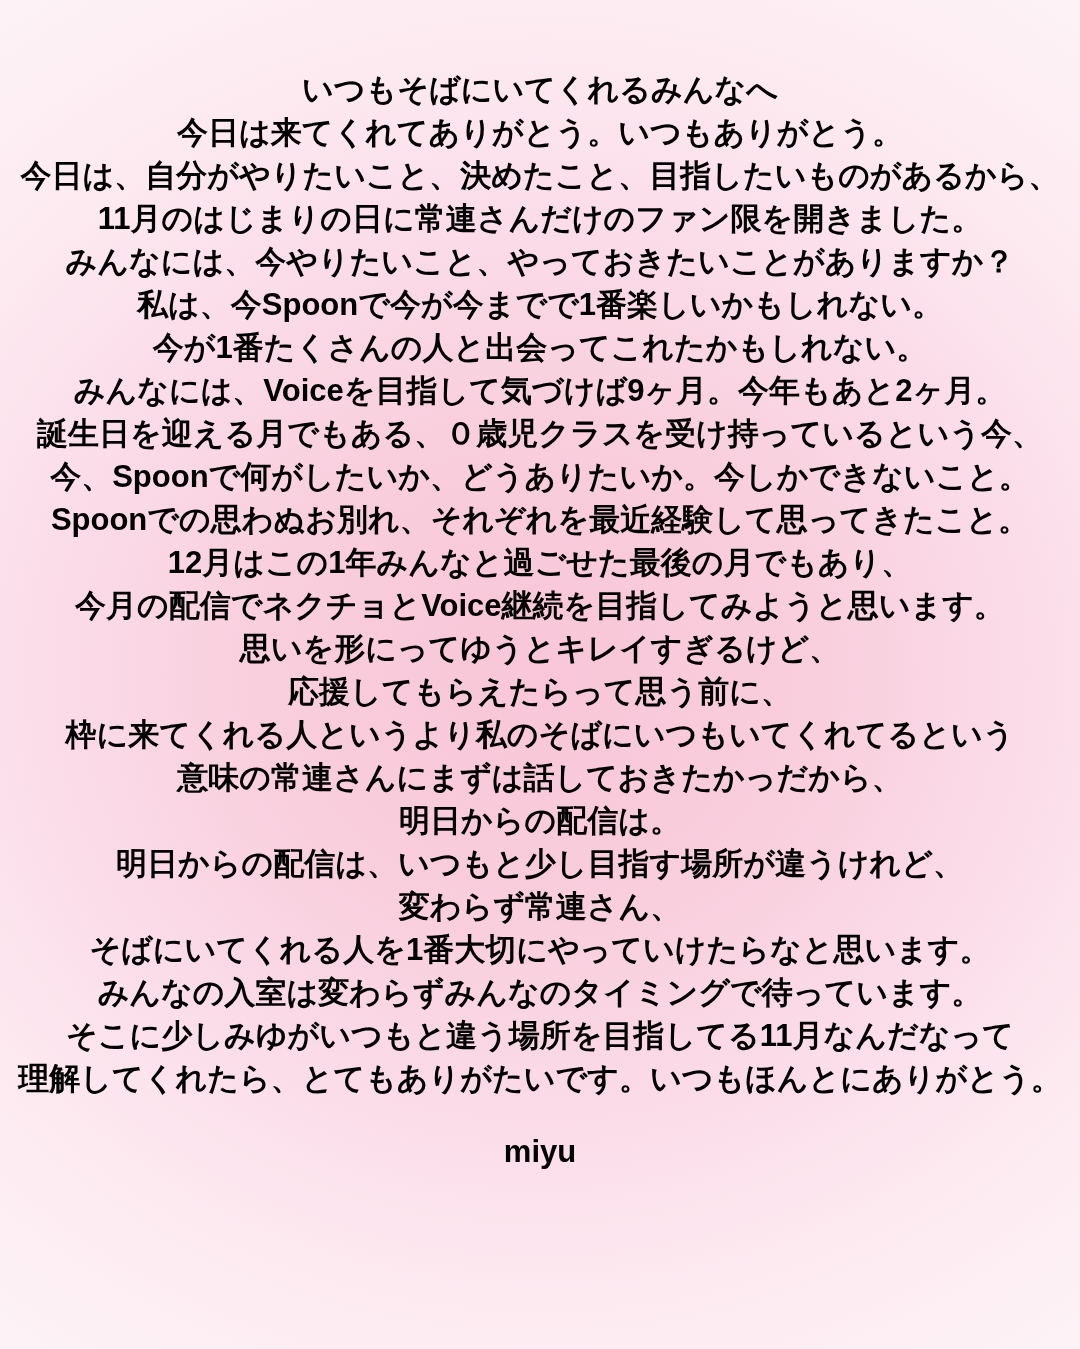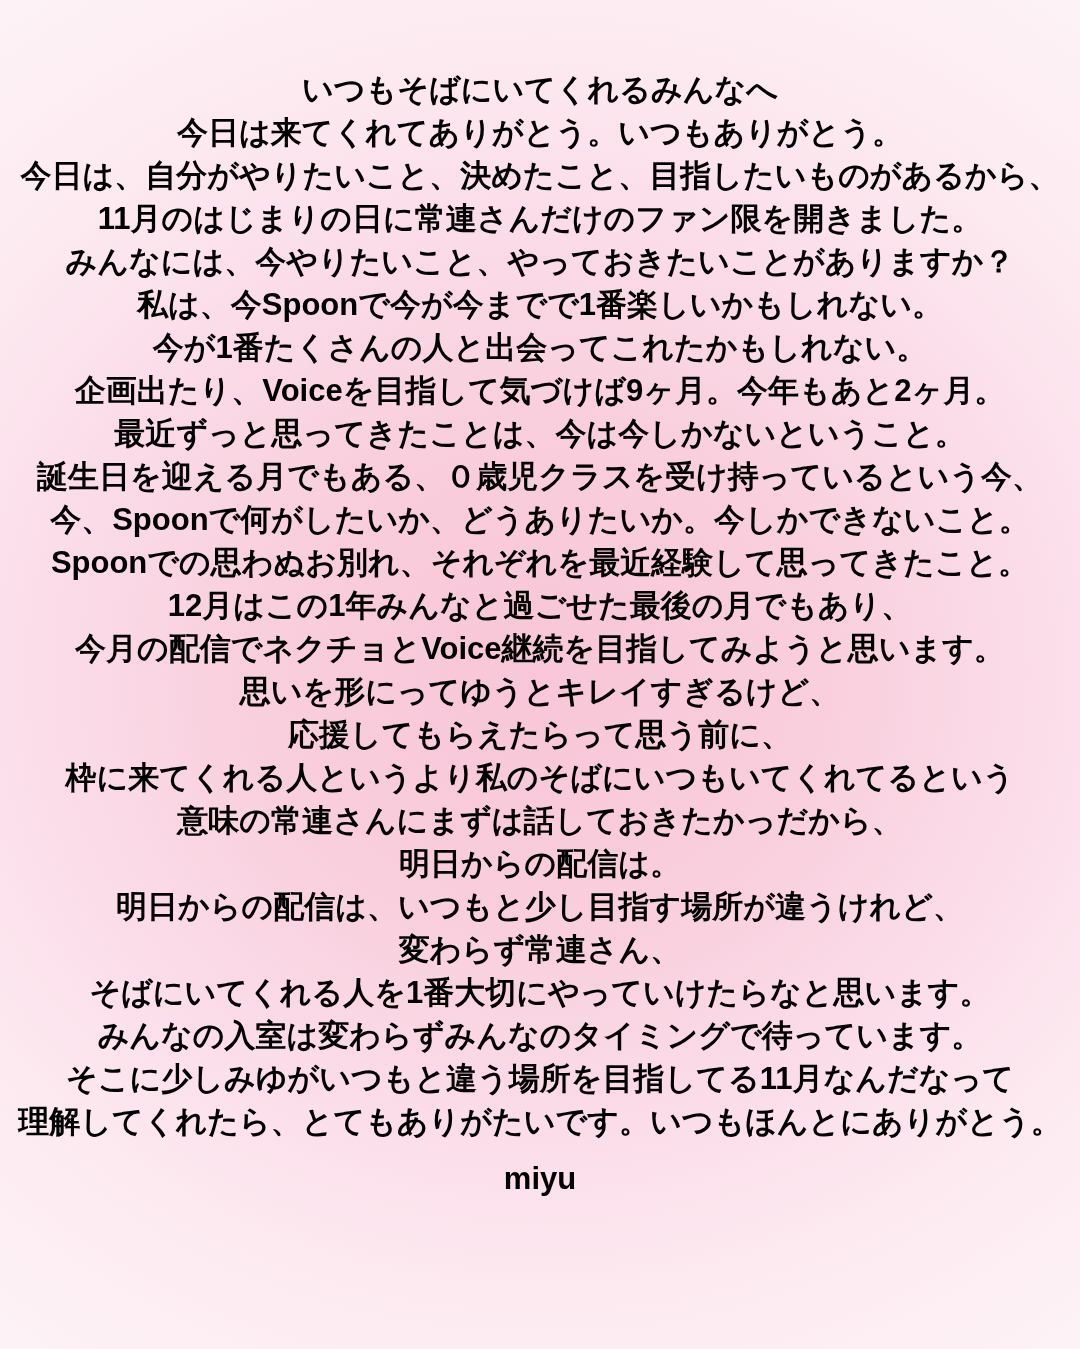--- a/index.html
+++ b/index.html
@@ -28,40 +28,39 @@
     text-align: center;
   }
   .line {
     font-size: 31px;
     line-height: 43px;
     font-weight: bold;
     color: #000000;
     white-space: nowrap;
   }
   .signature {
-    margin-top: 14px;
+    margin-top: 30px;
     font-size: 31px;
     line-height: 43px;
     font-weight: bold;
     color: #000000;
   }
 </style>
 </head>
 <body>
 
 <div class="letter">
   <div class="line">いつもそばにいてくれるみんなへ</div>
   <div class="line">今日は来てくれてありがとう。いつもありがとう。</div>
   <div class="line">今日は、自分がやりたいこと、決めたこと、目指したいものがあるから、</div>
   <div class="line">11月のはじまりの日に常連さんだけのファン限を開きました。</div>
   <div class="line">みんなには、今やりたいこと、やっておきたいことがありますか？</div>
   <div class="line">私は、今Spoonで今が今までで1番楽しいかもしれない。</div>
   <div class="line">今が1番たくさんの人と出会ってこれたかもしれない。</div>
-  <div class="line">企画出たり、Voiceを目指して気づけば9ヶ月。今年もあと2ヶ月。</div>
-  <div class="line">最近ずっと思ってきたことは、今は今しかないということ。</div>
+  <div class="line">みんなには、Voiceを目指して気づけば9ヶ月。今年もあと2ヶ月。</div>
   <div class="line">誕生日を迎える月でもある、０歳児クラスを受け持っているという今、</div>
   <div class="line">今、Spoonで何がしたいか、どうありたいか。今しかできないこと。</div>
   <div class="line">Spoonでの思わぬお別れ、それぞれを最近経験して思ってきたこと。</div>
   <div class="line">12月はこの1年みんなと過ごせた最後の月でもあり、</div>
   <div class="line">今月の配信でネクチョとVoice継続を目指してみようと思います。</div>
   <div class="line">思いを形にってゆうとキレイすぎるけど、</div>
   <div class="line">応援してもらえたらって思う前に、</div>
   <div class="line">枠に来てくれる人というより私のそばにいつもいてくれてるという</div>
   <div class="line">意味の常連さんにまずは話しておきたかっだから、</div>
   <div class="line">明日からの配信は。</div>

